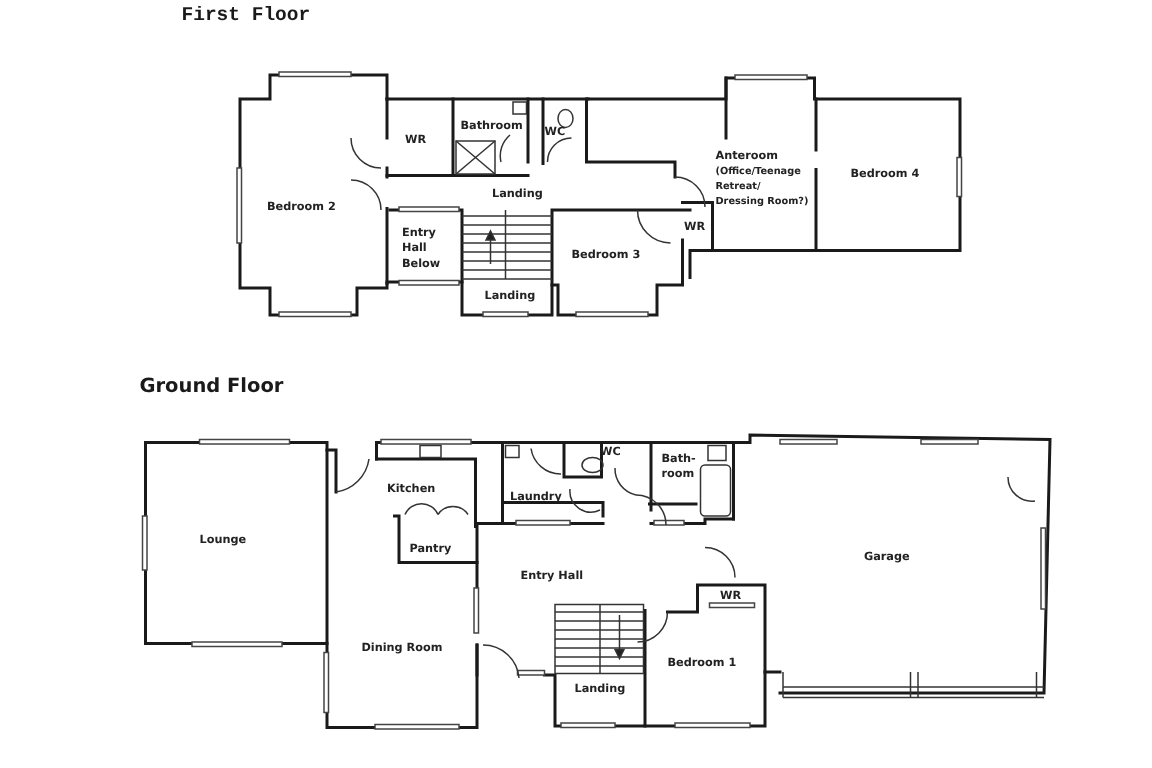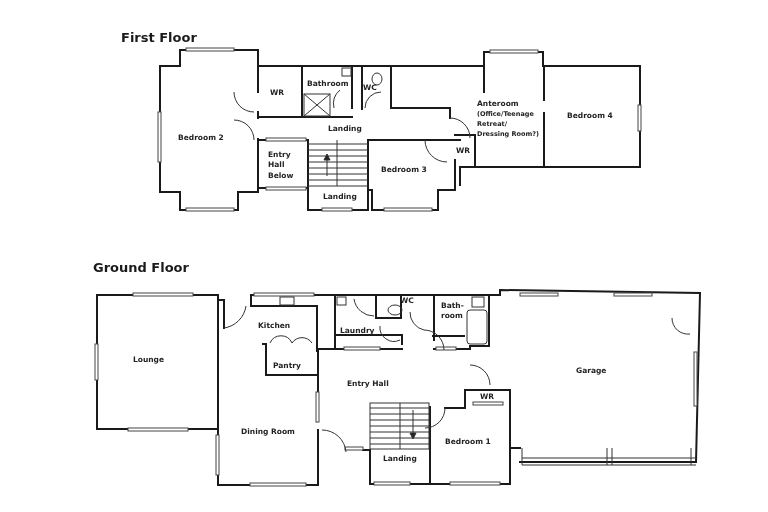--- a/index.html
+++ b/index.html
@@ -9,22 +9,22 @@
   .w { stroke:#1a1a1a; stroke-width:2; fill:none; stroke-linecap:square; }
   .t { stroke:#333; stroke-width:1; fill:none; }
   .win { stroke:#444; stroke-width:1; fill:#fff; }
   .door { stroke:#333; stroke-width:1; fill:none; }
   .lbl { font-family:"DejaVu Sans", sans-serif; font-weight:bold; font-size:7.5px; fill:#222; }
   .lbl-s { font-family:"DejaVu Sans", sans-serif; font-weight:bold; font-size:6.5px; fill:#222; }
 </style>
 </head>
 <body>
 
-<div class="floor-title" style="left:121px; top:30px;">First Floor</div>
-<div class="floor-title" style="left:93px; top:260px;">Ground Floor</div>
+<div class="floor-title" style="left:121px; top:2px;font-family:Liberation Mono, monospace;">First Floor</div>
+<div class="floor-title" style="left:93px; top:250px;">Ground Floor</div>
 
 <svg width="768" height="512" viewBox="0 0 768 512">
 
   <g>
 
     <path class="w" d="M258,66 L258,50 L180,50 L180,66 L160,66 L160,192 L180,192 L180,210 L238,210 L238,192 L258,192 L258,189"></path>
     <path class="w" d="M258,66 L392,66"></path>
 
     <path class="w" d="M392,66 L484,66 L484,52 L543,52 L543,66 L640,66 L640,167 L460,167 L460,185"></path>
 

